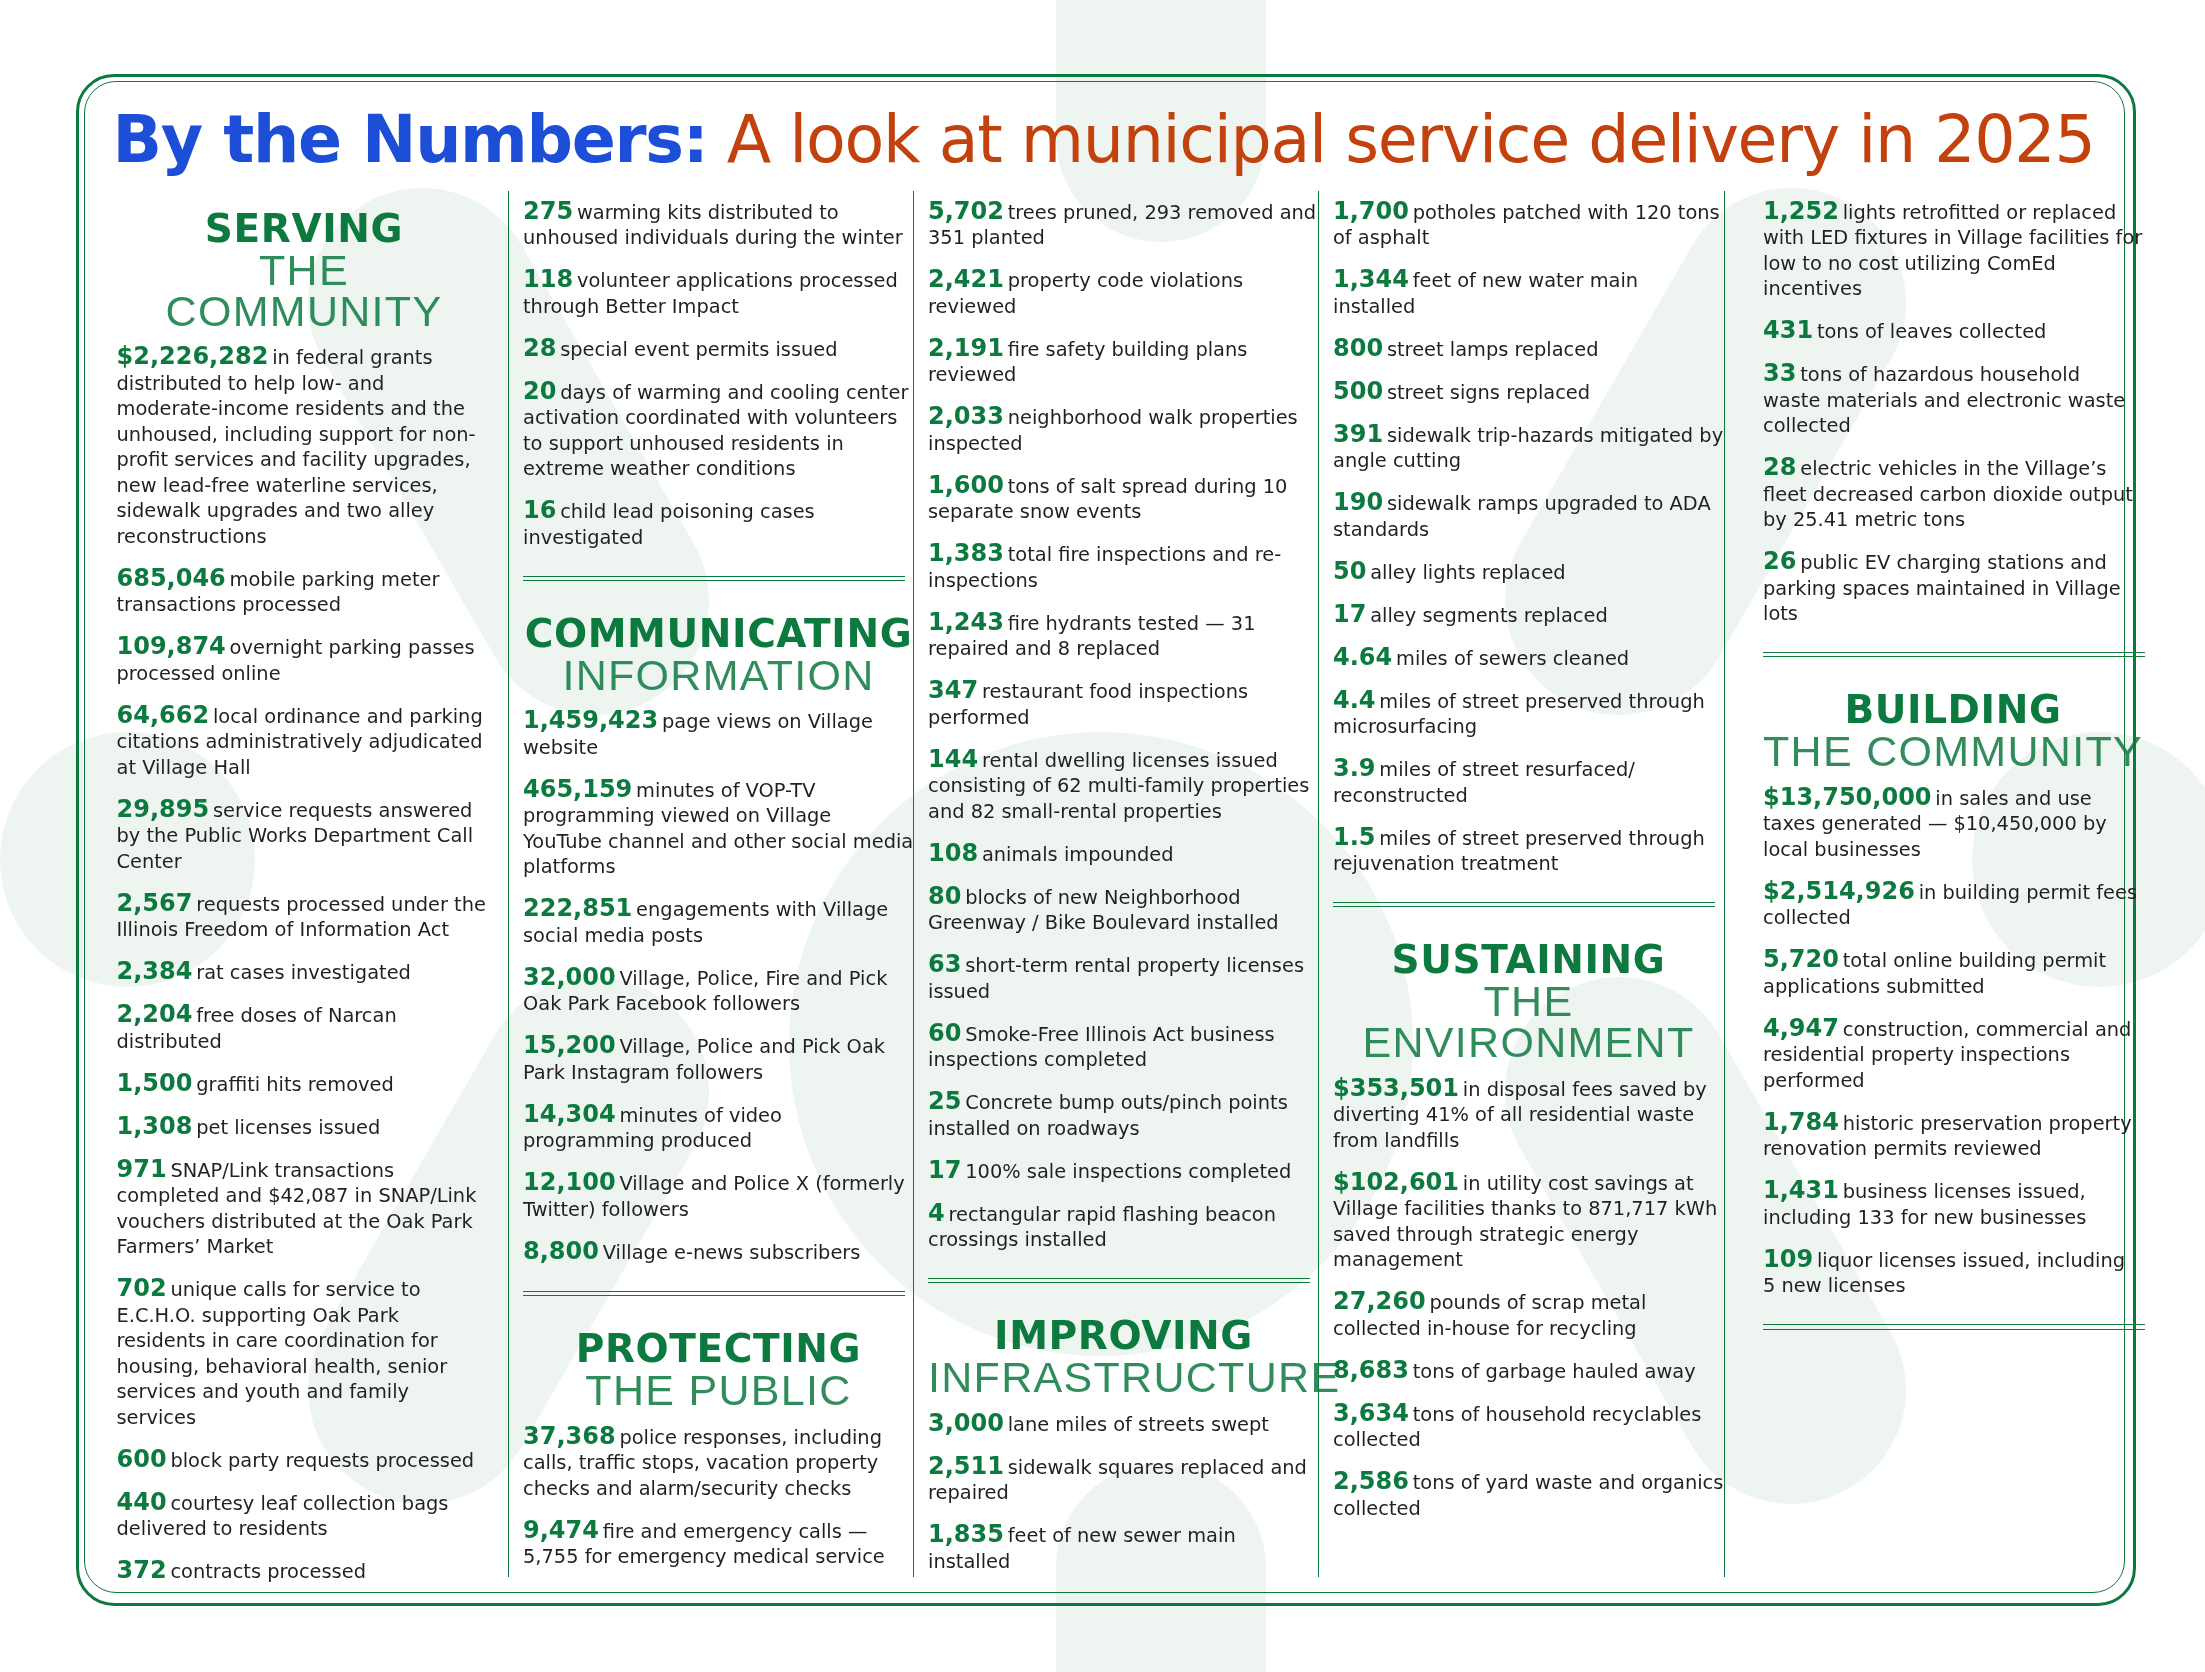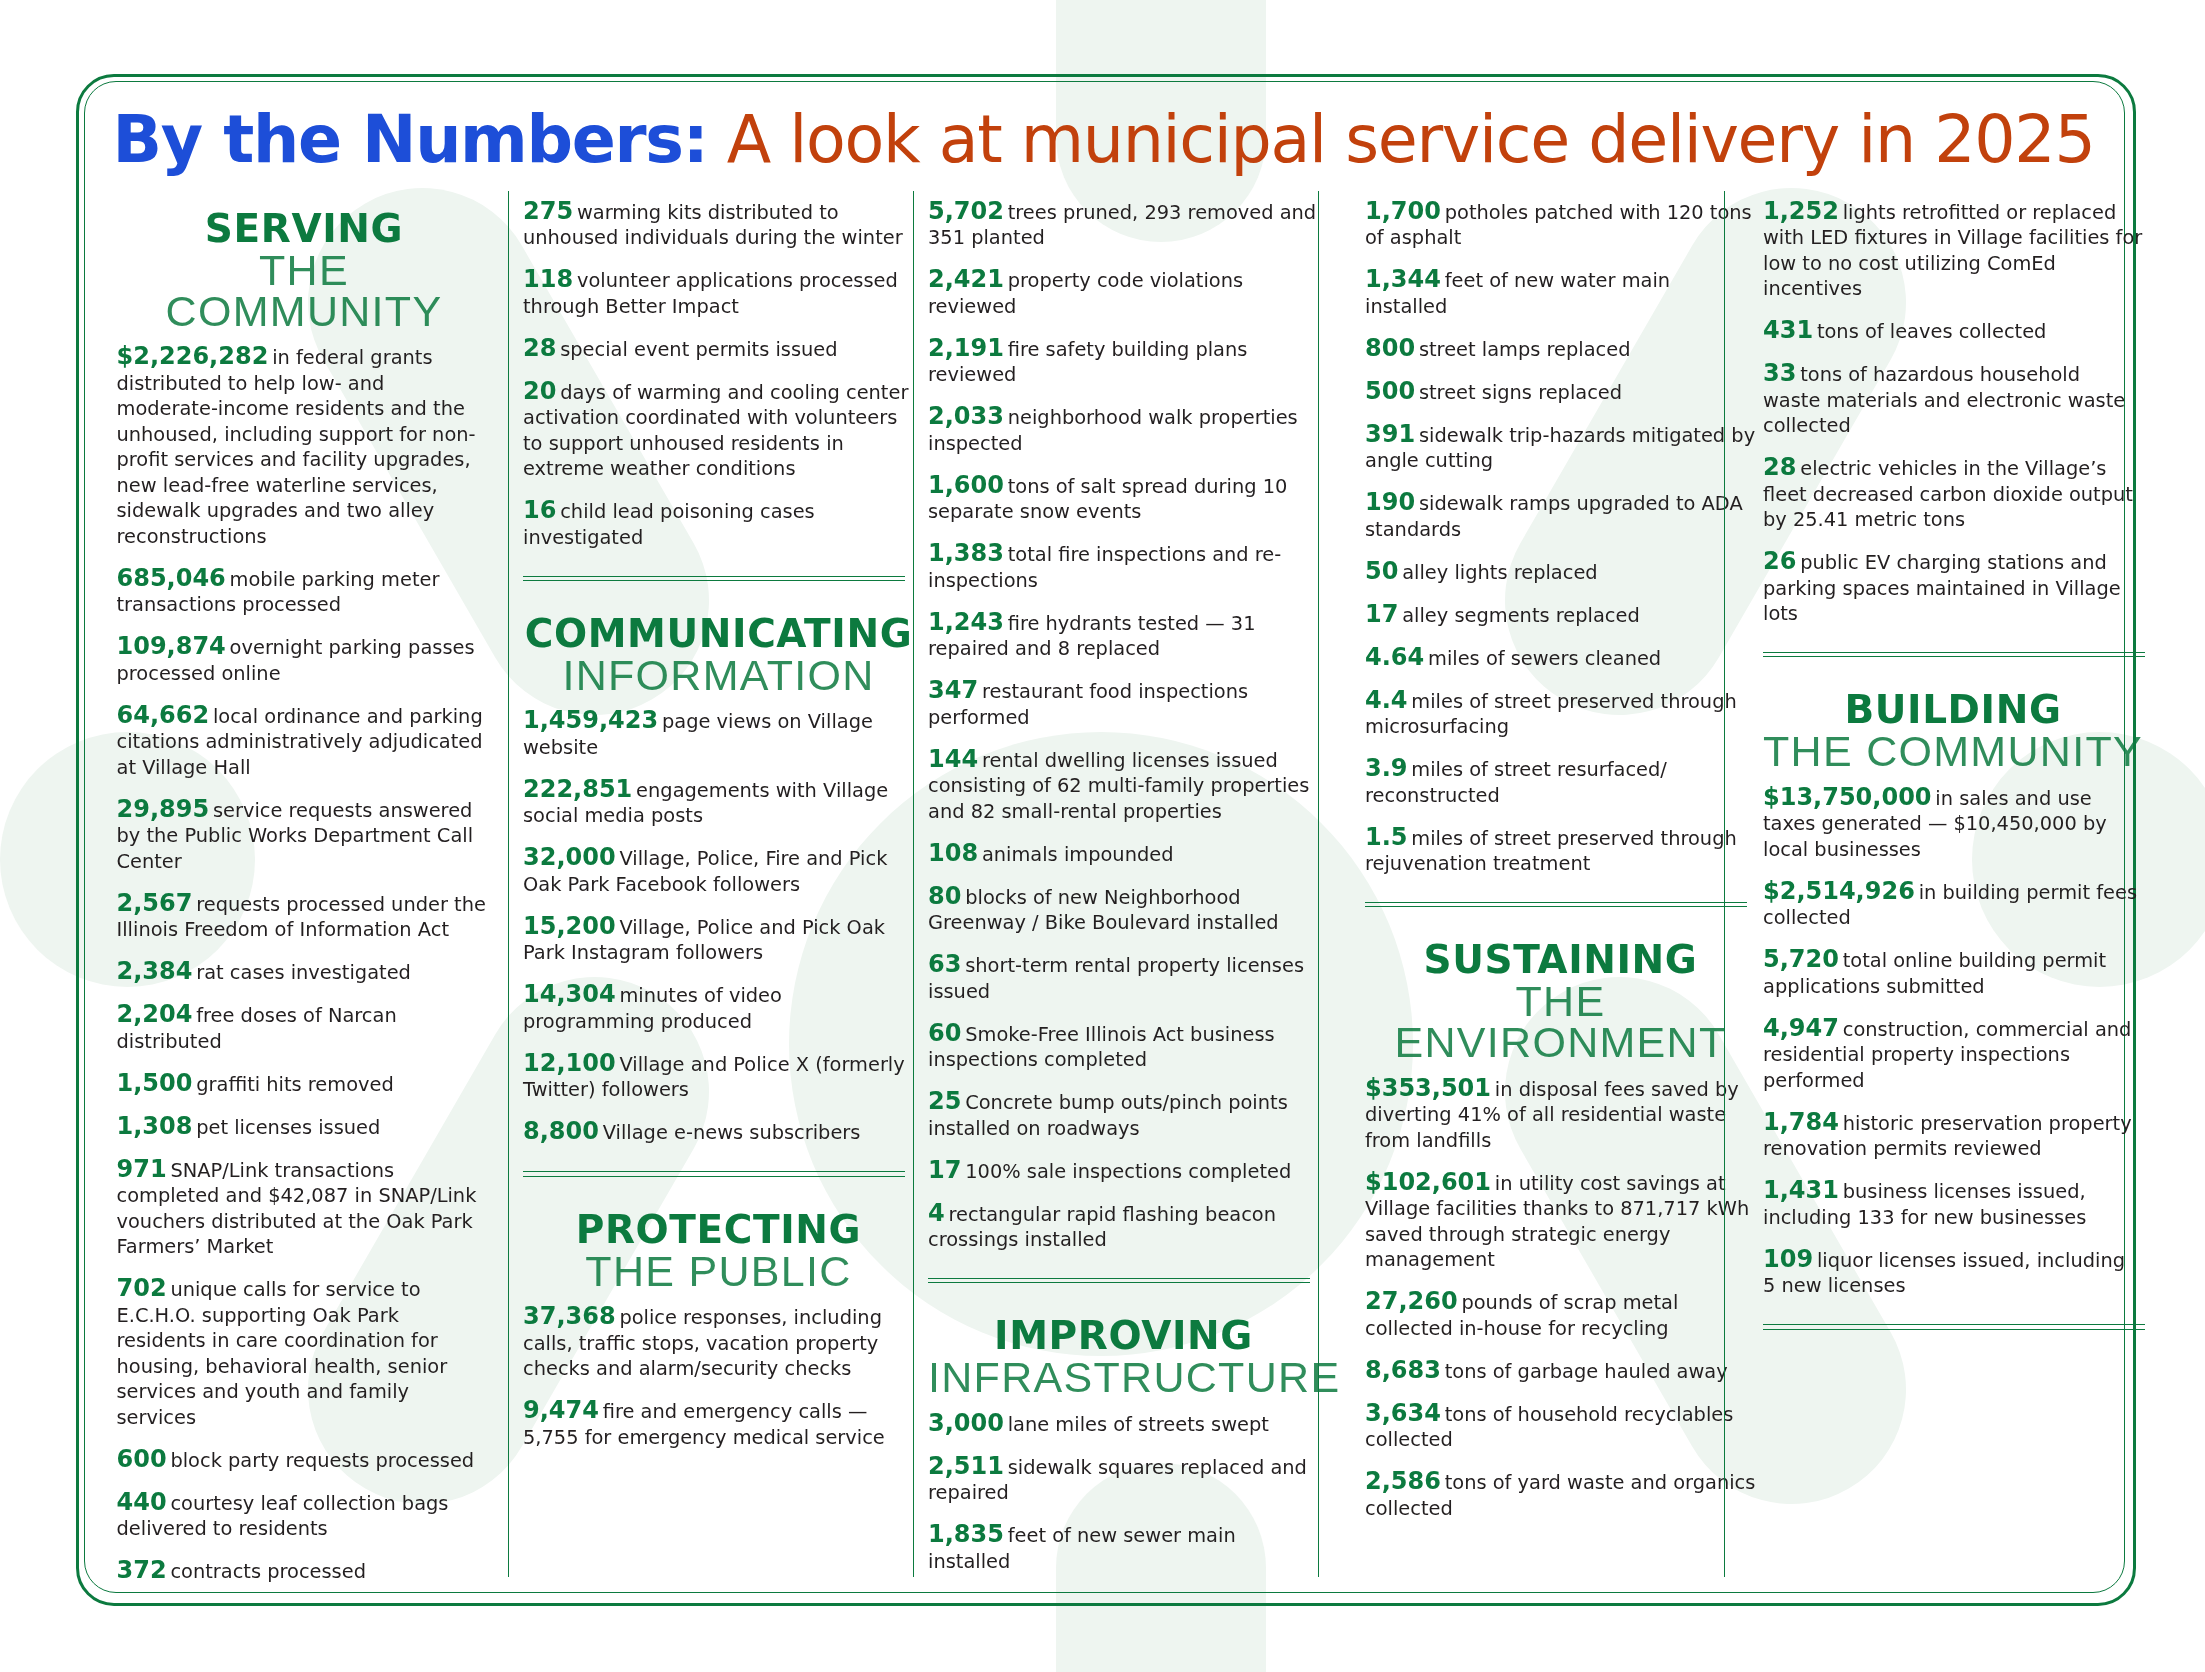--- a/index.html
+++ b/index.html
@@ -30,21 +30,21 @@
   .title .light { color: #c2410c; }
   .col {
     position: absolute; top: 108px; bottom: 12.7px; width: 382px;
   }
   .col.divided { border-left: 1.3px solid #0c7a3f; }
   .col-inner { padding: 7.6px 0 0 14px; }
   .col1 { left: 30.5px; width: 375px; }
   .col1 .col-inner { padding-left: 0; }
   .col2 { left: 422px; width: 405px; }
   .col3 { left: 827px; width: 405px; }
-  .col4 { left: 1232px; width: 405px; padding-left: 32px; }
+  .col4 { left: 1232px; width: 405px; }
   .col5 { left: 1638px; width: 394px; padding-left: 24px; }
   .sec-head { text-align: center; margin: 9px 0 12.7px 0; }
   .sec-head .h1 {
     color: #0c7a3f; font-weight: bold; font-size: 39px; line-height: 42px; letter-spacing: 0.6px;
   }
   .sec-head .h2 {
     color: #0c7a3f; font-weight: 200; font-size: 43px; line-height: 41px;
     font-family: "Liberation Sans", sans-serif; letter-spacing: 1.3px;
     -webkit-text-stroke: 0; opacity: 0.85;
   }
@@ -111,20 +111,21 @@
       <div class="stat"><span class="num">118</span><span>volunteer applications processed through Better Impact</span></div>
       <div class="stat"><span class="num">28</span><span>special event permits issued</span></div>
       <div class="stat"><span class="num">20</span><span>days of warming and cooling center activation coordinated with volunteers to support unhoused residents in extreme weather conditions</span></div>
       <div class="stat"><span class="num">16</span><span>child lead poisoning cases investigated</span></div>
       <div class="rule"></div>
       <div class="sec-head">
         <div class="h1">COMMUNICATING</div>
         <div class="h2">INFORMATION</div>
       </div>
       <div class="stat"><span class="num">1,459,423</span><span>page views on Village website</span></div>
+      <div class="stat"><span class="num">465,159</span><span>minutes of VOP-TV programming viewed on Village YouTube channel and other social media platforms</span></div>
       <div class="stat"><span class="num">222,851</span><span>engagements with Village social media posts</span></div>
       <div class="stat"><span class="num">32,000</span><span>Village, Police, Fire and Pick Oak Park Facebook followers</span></div>
       <div class="stat"><span class="num">15,200</span><span>Village, Police and Pick Oak Park Instagram followers</span></div>
       <div class="stat"><span class="num">14,304</span><span>minutes of video programming produced</span></div>
       <div class="stat"><span class="num">12,100</span><span>Village and Police X (formerly Twitter) followers</span></div>
       <div class="stat"><span class="num">8,800</span><span>Village e-news subscribers</span></div>
       <div class="rule"></div>
       <div class="sec-head">
         <div class="h1">PROTECTING</div>
         <div class="h2">THE PUBLIC</div>

